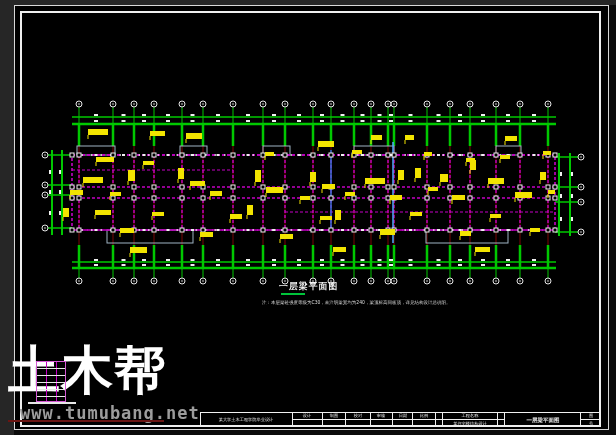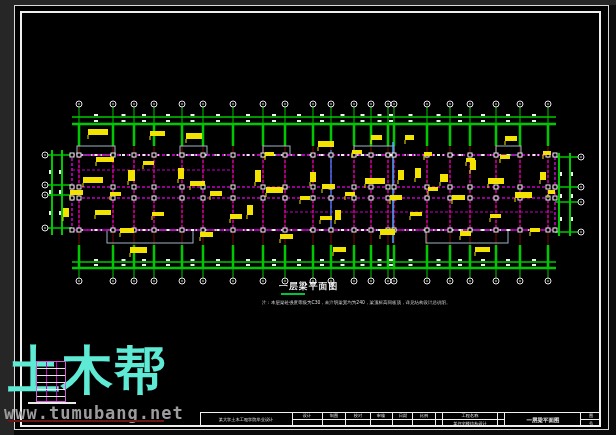--- a/index.html
+++ b/index.html
@@ -25,22 +25,22 @@
     border:1px solid #f0f0f0;border-right:none;border-bottom:none;color:#e8e8e8}
   .tcell{border-right:1px solid #f0f0f0;display:flex;align-items:center;justify-content:center;overflow:hidden}
   .tcell.split{flex-direction:column;align-items:stretch;justify-content:stretch}
   .tcell.split .half{height:50%;display:flex;align-items:center;justify-content:center;overflow:hidden}
   .tcell.split .half:first-child{border-bottom:1px solid #f0f0f0}
   .ts{display:inline-block;font-size:10px;transform:scale(.42);transform-origin:center;white-space:nowrap}
   .ts2{display:inline-block;font-size:10px;transform:scale(.55);transform-origin:center;white-space:nowrap;font-weight:bold}
 
   
   .wm-big{position:absolute;left:8px;top:336px;font-size:52px;font-weight:bold;
-    color:#5eead4;letter-spacing:1px;white-space:nowrap}
-  .wm-url{position:absolute;left:4px;top:403px;font-size:17px;font-weight:bold;
+    color:#ffffff;letter-spacing:1px;white-space:nowrap}
+  .wm-url{position:absolute;left:20px;top:403px;font-size:17px;font-weight:bold;
     color:#9c9c9c;letter-spacing:1px;font-family:"DejaVu Sans Mono",monospace;white-space:nowrap}
   .wm-url-line{position:absolute;left:8px;top:420px;width:156px;height:2px;background:#6b1512}
   .wm-building{position:absolute;left:36px;top:361px;width:30px;height:41px;
     border:1px solid #d45ad4;
     background:
       repeating-linear-gradient(to bottom, transparent 0 6px, #e8e8e8 6px 7px),
       linear-gradient(to right, transparent 0 9px, #c400c4 9px 10px, transparent 10px 19px, #c400c4 19px 20px, transparent 20px)}
   .wm-ground{position:absolute;left:28px;top:402px;width:48px;height:2px;background:#e8e8e8}
 </style>
 </head>

